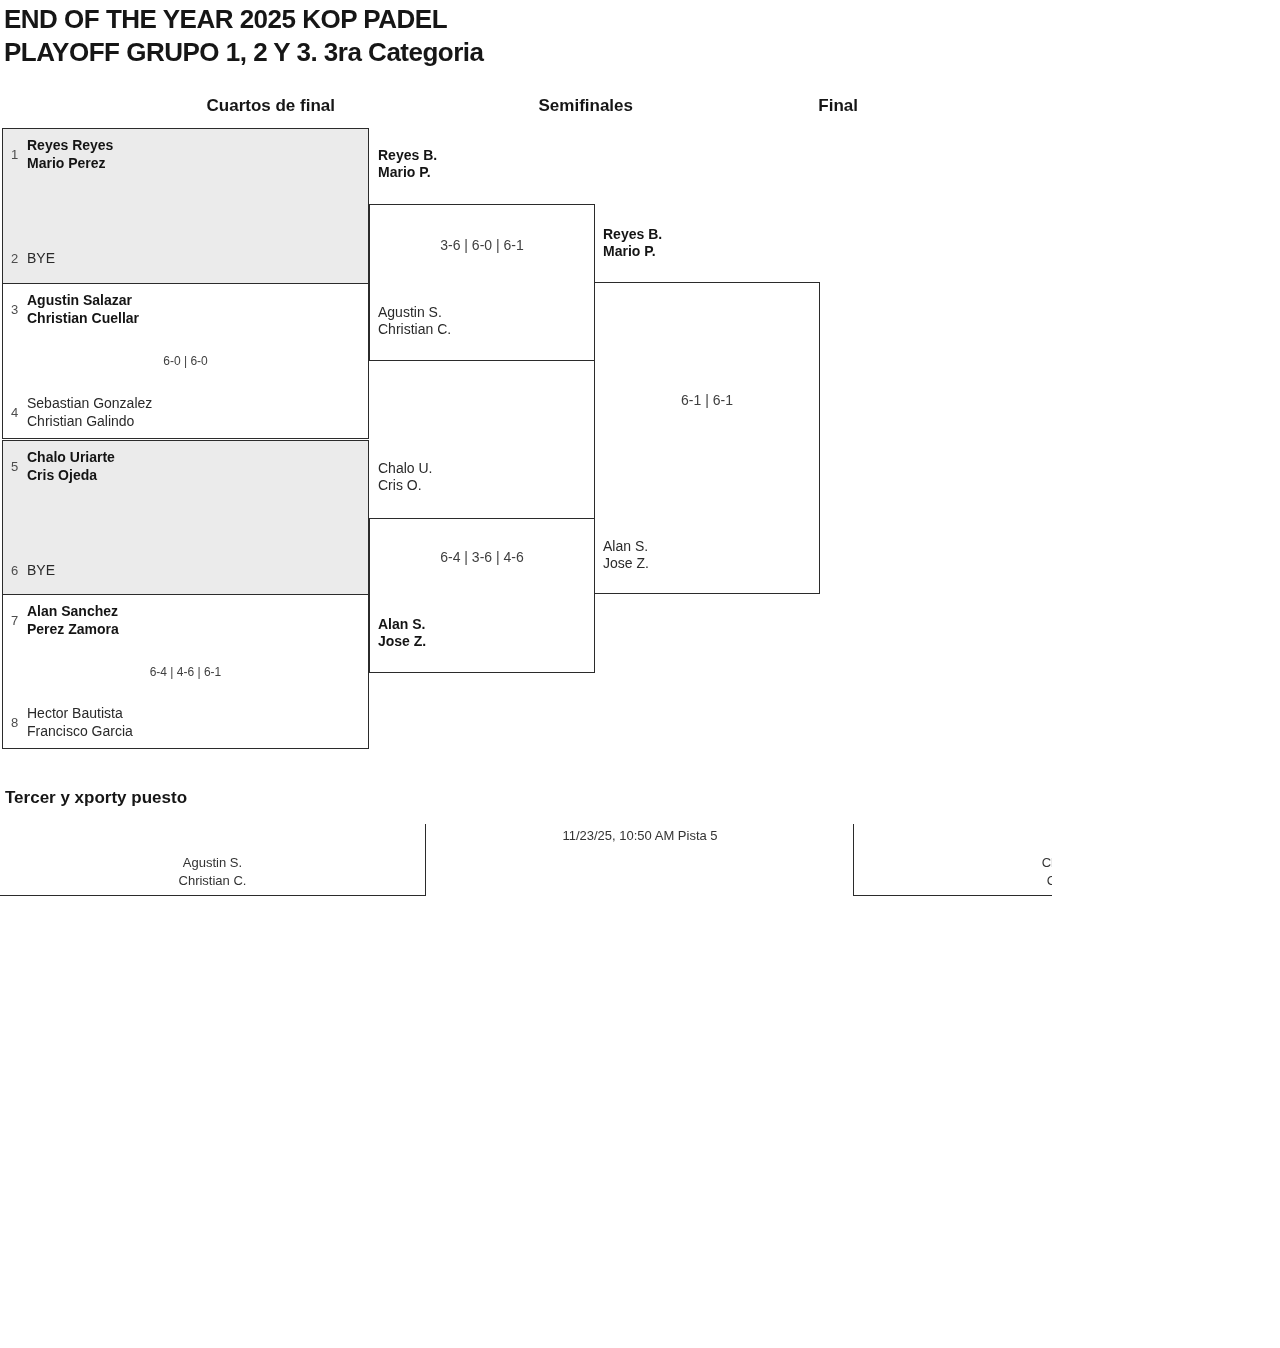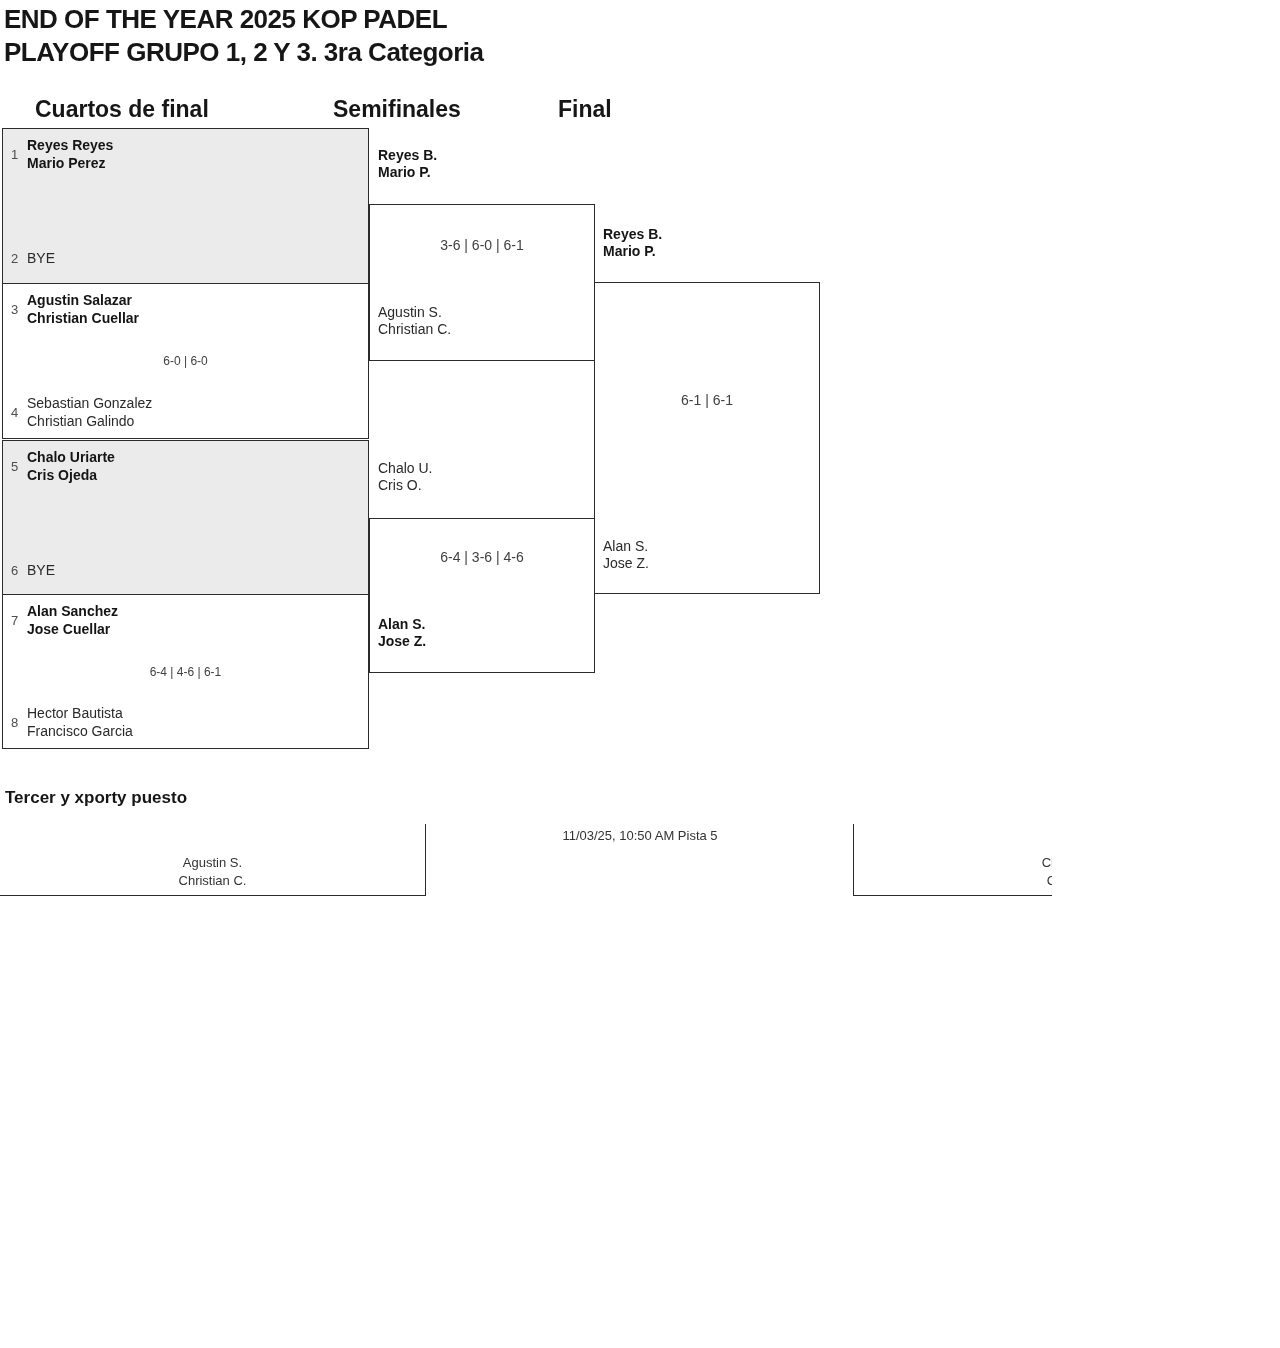--- a/index.html
+++ b/index.html
@@ -16,22 +16,22 @@
   
   .page-title {
     left: 4px; top: 3px;
     font-size: 26px; font-weight: 700; color: #161616;
     line-height: 33px; letter-spacing: -0.5px;
   }
   .logo { left: 1043px; top: 3px; width: 235px; height: 62px; }
 
   
   .round-header {
-    top: 96px; width: 300px; text-align: left;
-    font-size: 23px; font-weight: 600; color: #161616;
+    top: 96px; width: 300px; text-align: right;
+    font-size: 17px; font-weight: 600; color: #161616;
   }
 
   
   .match-box {
     left: 2px; width: 367px;
     border: 1px solid #2b2b2b;
     background: #ffffff;
   }
   .match-box.bye { background: #ebebeb; }
   .slot { position: absolute; left: 8px; display: flex; align-items: center; }
@@ -145,21 +145,21 @@
         <span>BYE</span>
       </div>
     </div>
   </div>
 
   <div class="abs match-box" style="top:594px;height:155px">
     <div class="slot slot-top">
       <div class="seed">7</div>
       <div class="team winner">
         <span>Alan Sanchez</span>
-        <span>Jose Cuellar</span>
+        <span>Perez Zamora</span>
       </div>
     </div>
     <div class="score" style="top:70px">6-4 | 4-6 | 6-1</div>
     <div class="slot slot-bottom-2line">
       <div class="seed">8</div>
       <div class="team">
         <span>Hector Bautista</span>
         <span>Francisco Garcia</span>
       </div>
     </div>
@@ -200,21 +200,21 @@
 
   <div class="abs third-heading">Tercer y xporty puesto</div>
 
   <div class="abs third-box-left">
     <div class="third-team">
       <span>Agustin S.</span>
       <span>Christian C.</span>
     </div>
   </div>
 
-  <div class="abs third-schedule">11/03/25, 10:50 AM Pista 5</div>
+  <div class="abs third-schedule">11/23/25, 10:50 AM Pista 5</div>
 
   <div class="abs third-box-right">
     <div class="third-team">
       <span>Chalo U.</span>
       <span>Cris O.</span>
     </div>
   </div>
 
 </div>
 

